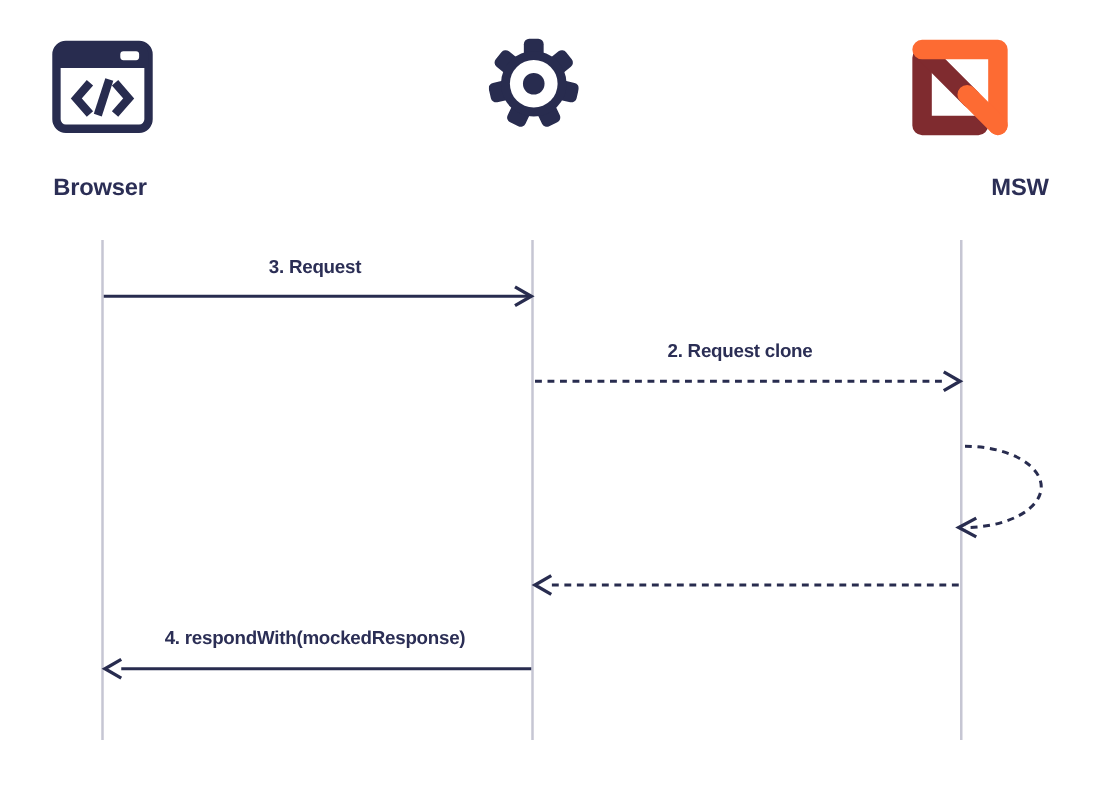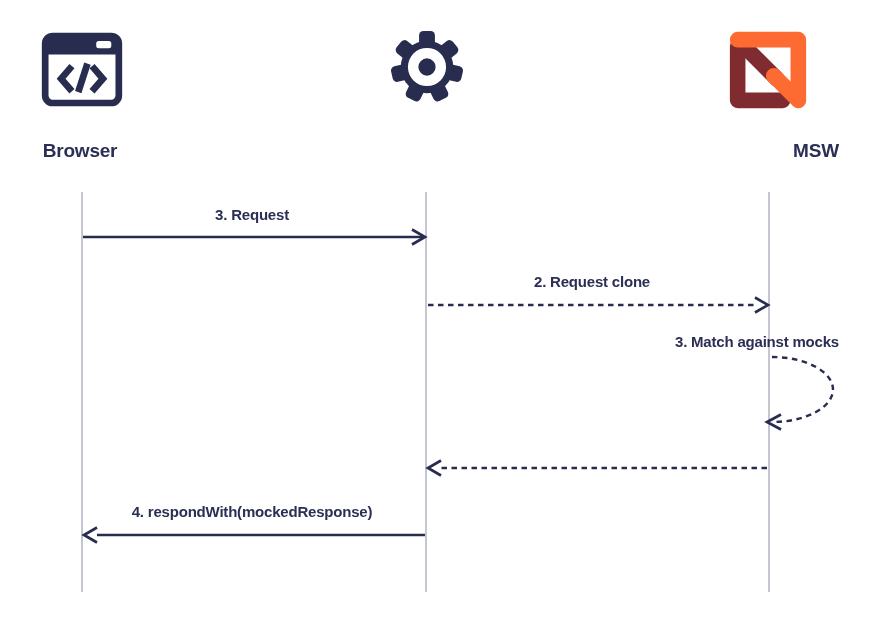--- a/index.html
+++ b/index.html
@@ -133,16 +133,15 @@
     </g>
 
     <g>
       <line class="ink-stroke msg-line" x1="425" y1="535" x2="97" y2="535"></line>
       <polyline class="ink-stroke arrow-head" points="97,527.5 84,535 97,542.5"></polyline>
     </g>
   </svg>
 
   <div class="msg-label" style="left:252px;top:214px;">3. Request</div>
   <div class="msg-label" style="left:592px;top:281px;">2. Request clone</div>
-  <div class="msg-label" style="left:757px;top:341px;">3. Match against mocks</div>
   <div class="msg-label" style="left:252px;top:511px;">4. respondWith(mockedResponse)</div>
 
 </div>
 
 </body></html>

